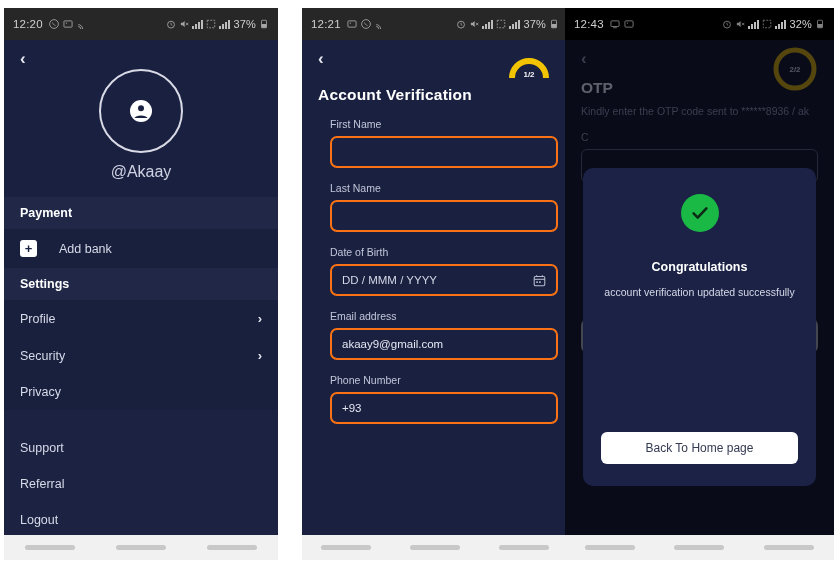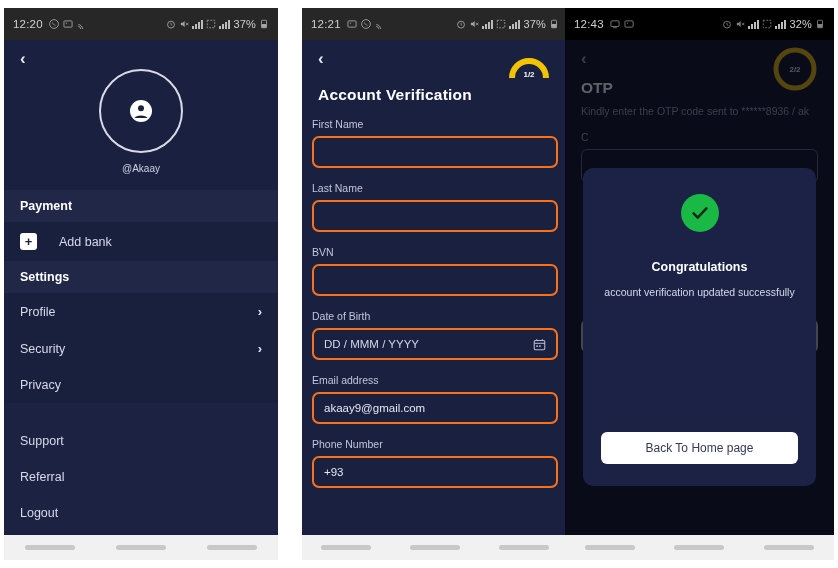--- a/index.html
+++ b/index.html
@@ -65,21 +65,21 @@
     padding: 10px 0 0 16px; line-height:1; cursor:pointer;
     width: 32px;
   }
   .avatar-wrap { display:flex; flex-direction:column; align-items:center; margin-top: 2px; }
   .avatar {
     width: 84px; height: 84px; border-radius: 50%;
     border: 2px solid #d9dae6;
     display:flex; align-items:center; justify-content:center;
   }
   .avatar svg { width: 24px; height: 24px; }
-  .handle { margin-top: 10px; font-size: 10px; color: #cfd2e2; }
+  .handle { margin-top: 10px; font-size: 16px; color: #cfd2e2; }
 
   .sec-head {
     background: #212747;
     color: #ffffff;
     font-size: 12.5px;
     font-weight: bold;
     padding: 9px 16px;
   }
   .row {
     display:flex; align-items:center;
@@ -105,21 +105,21 @@
   .ring { margin-left:auto; position:relative; width: 46px; height: 32px; }
   .ring svg { position:absolute; top:0; left:0; }
   .ring .rlabel {
     position:absolute; left:0; right:0; bottom:1px; text-align:center;
     font-size: 8px; font-weight: bold; color:#f3f3f7;
   }
   .ptitle {
     color:#ffffff; font-size: 15.5px; font-weight: bold;
     padding: 6px 16px 0 16px; letter-spacing: .2px;
   }
-  .form { padding: 0 10px; }
+  .form { padding: 0 10px; margin-left: 18px; }
   .field { margin-top: 14px; }
   .flabel { color:#c3c7da; font-size: 10.5px; margin-bottom: 6px; }
   .finput {
     height: 32px; border: 2px solid #f97316; border-radius: 7px;
     background: transparent; display:flex; align-items:center;
     padding: 0 10px; color:#e5e7f2; font-size: 11.5px;
   }
   .finput .ph { color:#d4d7e6; }
   .finput .cal { margin-left:auto; opacity:.85; }
 
@@ -334,26 +334,20 @@
 
       <div class="form">
         <div class="field">
           <div class="flabel">First Name</div>
           <div class="finput">
               <span class="ph"></span>
             </div>
         </div>
         <div class="field">
           <div class="flabel">Last Name</div>
-          <div class="finput">
-              <span class="ph"></span>
-            </div>
-        </div>
-        <div class="field">
-          <div class="flabel">BVN</div>
           <div class="finput">
               <span class="ph"></span>
             </div>
         </div>
         <div class="field">
           <div class="flabel">Date of Birth</div>
           <div class="finput">
             <span class="ph">DD / MMM / YYYY</span>
             <svg class="cal" width="13" height="13" viewBox="0 0 16 16">
               <rect x="1.5" y="3" width="13" height="11.5" rx="1.5" fill="none" stroke="#d4d7e6" stroke-width="1.3"></rect>

